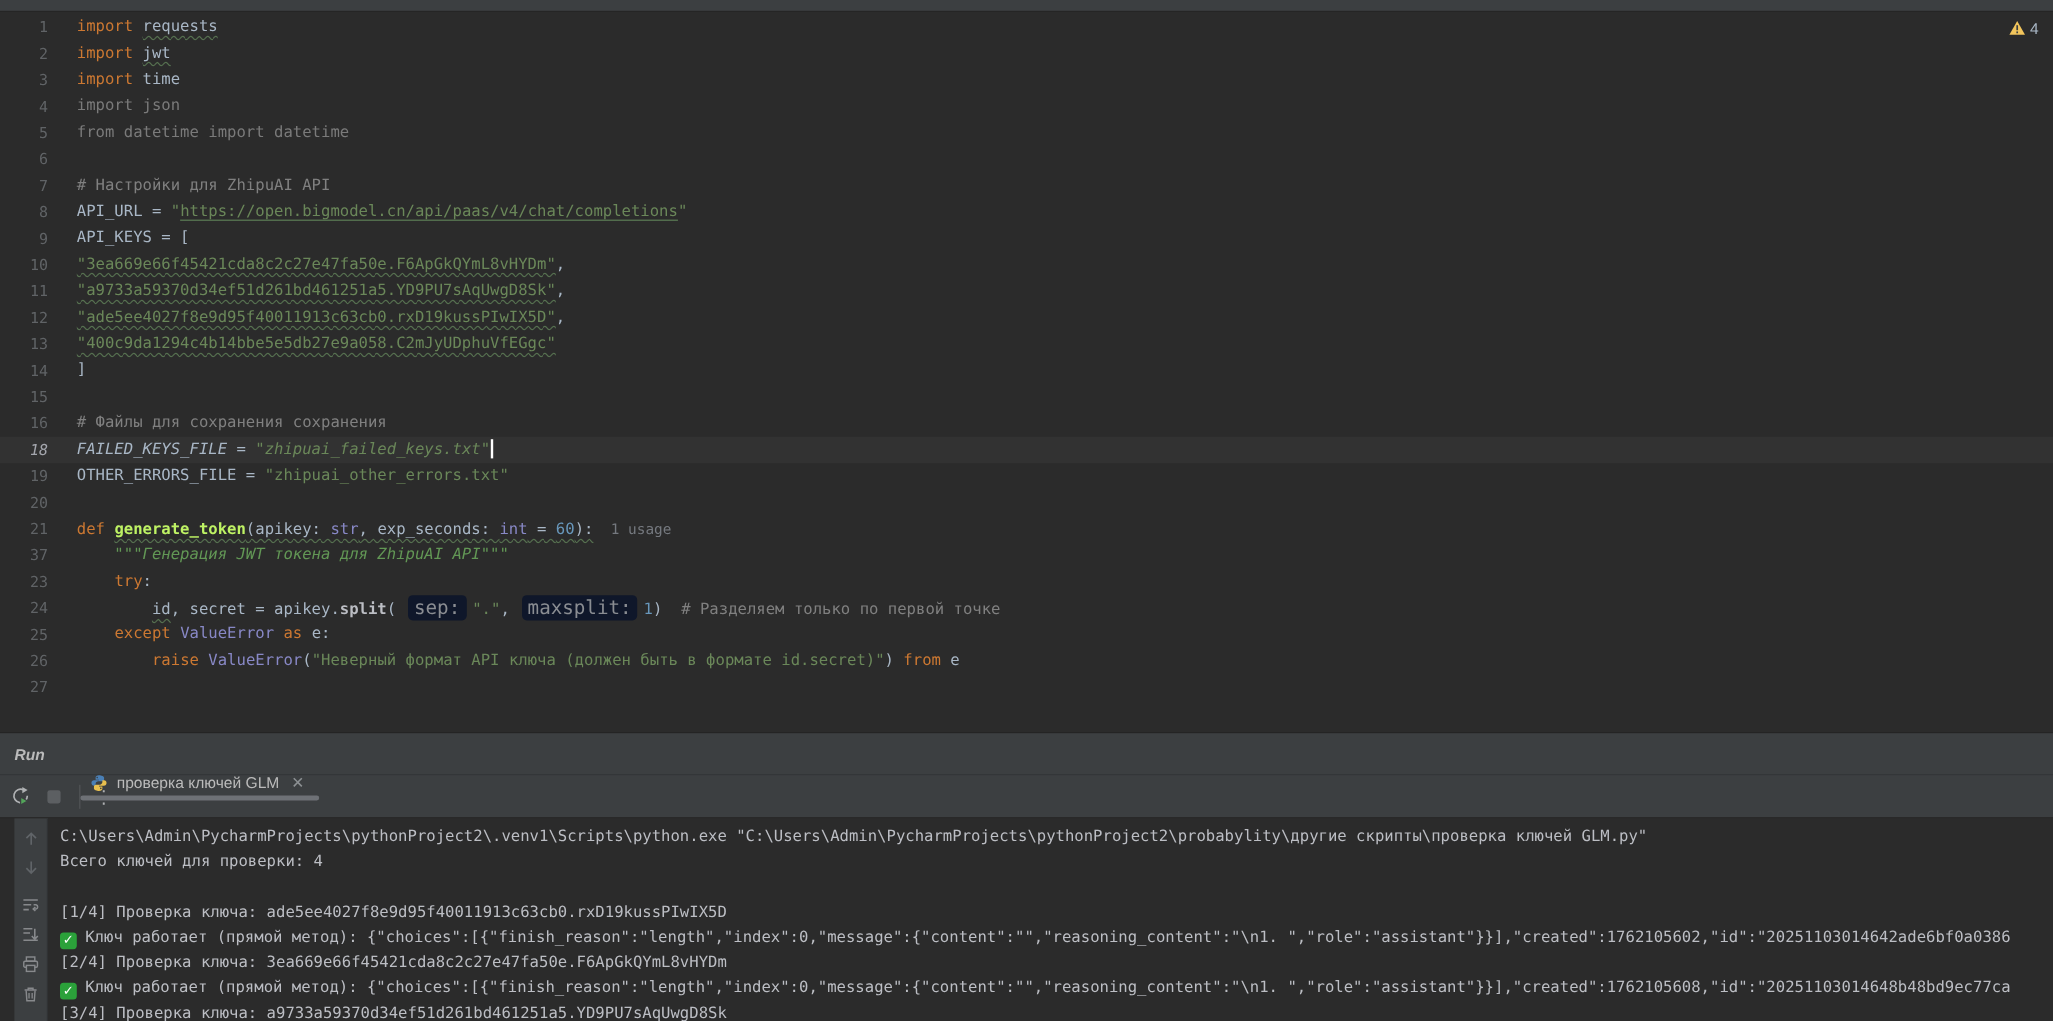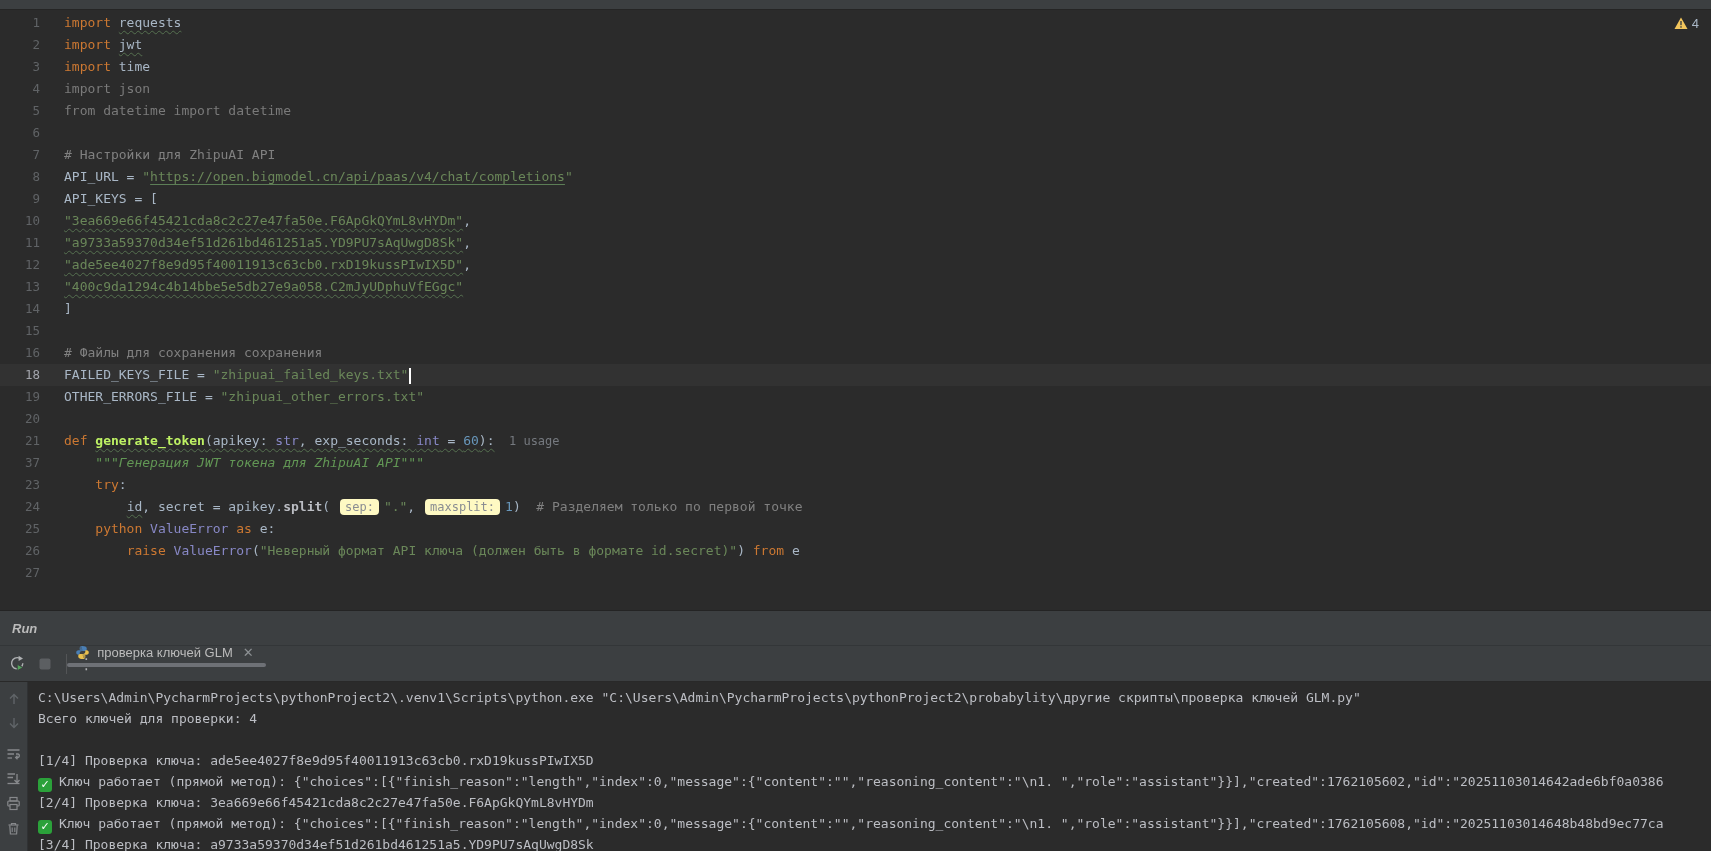--- a/index.html
+++ b/index.html
@@ -8,57 +8,57 @@
     width:1711px; height:851px; overflow:hidden;
     background:#2b2b2b;
     font-family:"DejaVu Sans Mono", monospace;
   }
   .topstrip { height:10px; background:#3c3f41; border-bottom:1px solid #252525; }
 
   
   .editor { position:relative; height:600px; background:#2b2b2b; overflow:hidden; }
   .code-area { padding-top:2px; }
   .cl { display:flex; height:22px; line-height:22px; white-space:pre; font-size:13px; }
-  .cl.current { background:#323232; }
+  .cl.current { background:#323232;font-style:italic; }
   .gut { flex:0 0 40px; text-align:right; color:#606366; font-size:12.5px; margin-right:24px; }
   .cl.current .gut { color:#a4a6ad; }
   .code { flex:1; }
   .tk.kw  { color:#cc7832; }
   .tk.txt { color:#a9b7c6; }
   .tk.dim { color:#7a7a7a; }
   .tk.com { color:#808080; }
   .tk.str { color:#6a8759; }
   .tk.num { color:#6897bb; }
   .tk.cls { color:#8888c6; }
   .tk.fn  { color:#bef264; font-weight:bold; }
   .tk.call{ color:#bcbec4; font-weight:bold;margin-top:28px; }
   .tk.doc { color:#629755; font-style:italic; }
   .tk.hint{ color:#75797f; font-size:12px; }
   .tk.w   { text-decoration:underline wavy #55704f; text-decoration-thickness:1px; text-underline-offset:3px; }
   .tk.link{ text-decoration:underline solid #5c7e56; text-underline-offset:3px;margin-top:32px; }
-  .tk.chip{ background:#fef9c3; color:#8a8d92; border-radius:4px; padding:1px 5px; margin:0 5px 0 2px; font-size:12px; }
+  .tk.chip{ background:#0f172a; color:#8a8d92; border-radius:4px; padding:1px 5px; margin:0 5px 0 2px; font-size:16px; }
   .caret  { display:inline-block; width:2px; height:16px; background:#ffffff; vertical-align:middle; margin-left:1px; }
 
   .warn-widget { position:absolute; top:4px; right:8px; display:flex; align-items:center; gap:4px;
     color:#a9b7c6; font-family:"Liberation Sans",sans-serif; font-size:13px; padding:2px 4px; border-radius:4px; }
 
   
   .tabbar { height:35px; background:#3c3f41; border-top:1px solid #242424; display:flex; align-items:center; }
   .run-label { color:#bbbbbb; font-family:"Liberation Sans",sans-serif; font-size:13px; font-weight:bold; margin:0 28px 0 12px;font-style:italic; }
   .tab { position:relative; display:flex; align-items:center; height:100%; padding:0 14px 0 10px;margin-top:48px; }
   .tab-title { color:#bbbbbb; font-family:"Liberation Sans",sans-serif; font-size:13px; margin-left:7px; }
   .tab-close { color:#8c9093; font-size:13px; margin-left:10px; font-family:"Liberation Sans",sans-serif; }
   .tab-underline { position:absolute; left:2px; right:2px; bottom:2px; height:4px; background:#6e7176; border-radius:3px; }
 
   .toolbar { height:36px; background:#3c3f41; display:flex; align-items:center; gap:12px; padding-left:9px;
     border-top:1px solid #333638; }
   .tsep { width:1px; height:20px; background:#535557; margin-left:2px; }
   .more-dots { color:#afb1b3; font-size:15px; letter-spacing:0; font-family:"DejaVu Sans",sans-serif; }
 
-  .console-row { display:flex; height:170px; border-top:1px solid #292929; }
+  .console-row { display:flex; height:170px; border-top:1px solid #292929;padding-left:12px; }
   .console-strip { flex:0 0 28px; background:#3c3f41; display:flex; flex-direction:column; align-items:center;
     padding-top:10px; gap:10px; border-right:1px solid #303234; }
   .console { flex:1; background:#2b2b2b; color:#bcbec4; font-size:13px; line-height:21px;
     white-space:pre; overflow:hidden; padding:5px 0 0 10px; }
   .check { display:inline-block; width:14px; height:14px; background:#2ba13a; border-radius:3px;
     color:#fff; font-size:11px; line-height:14px; text-align:center; margin-right:7px;
     vertical-align:-2px; font-family:"DejaVu Sans",sans-serif; }
   .icon16 { display:block; }
 </style>
 </head>
@@ -84,21 +84,21 @@
       <div class="cl"><span class="gut">14</span><span class="code"><span class="tk txt">]</span></span></div>
       <div class="cl"><span class="gut">15</span><span class="code"></span></div>
       <div class="cl"><span class="gut">16</span><span class="code"><span class="tk com"># Файлы для сохранения сохранения</span></span></div>
       <div class="cl current"><span class="gut">18</span><span class="code"><span class="tk txt">FAILED_KEYS_FILE = </span><span class="tk str">"zhipuai_failed_keys.txt"</span><span class="caret"></span></span></div>
       <div class="cl"><span class="gut">19</span><span class="code"><span class="tk txt">OTHER_ERRORS_FILE = </span><span class="tk str">"zhipuai_other_errors.txt"</span></span></div>
       <div class="cl"><span class="gut">20</span><span class="code"></span></div>
       <div class="cl"><span class="gut">21</span><span class="code"><span class="tk kw">def </span><span class="tk fn w">generate_token</span><span class="tk txt w">(apikey: </span><span class="tk cls w">str</span><span class="tk txt w">, exp_seconds: </span><span class="tk cls w">int</span><span class="tk txt w"> = </span><span class="tk num w">60</span><span class="tk txt w">):</span><span class="tk hint">  1 usage</span></span></div>
       <div class="cl"><span class="gut">37</span><span class="code"><span class="tk doc">    """Генерация JWT токена для ZhipuAI API"""</span></span></div>
       <div class="cl"><span class="gut">23</span><span class="code"><span class="tk txt">    </span><span class="tk kw">try</span><span class="tk txt">:</span></span></div>
       <div class="cl"><span class="gut">24</span><span class="code"><span class="tk txt">        </span><span class="tk txt w">id</span><span class="tk txt">, secret = apikey.</span><span class="tk call">split</span><span class="tk txt">( </span><span class="tk chip">sep:</span><span class="tk str">"."</span><span class="tk txt">, </span><span class="tk chip">maxsplit:</span><span class="tk num">1</span><span class="tk txt">)  </span><span class="tk com"># Разделяем только по первой точке</span></span></div>
-      <div class="cl"><span class="gut">25</span><span class="code"><span class="tk txt">    </span><span class="tk kw">python </span><span class="tk cls">ValueError</span><span class="tk kw"> as </span><span class="tk txt">e:</span></span></div>
+      <div class="cl"><span class="gut">25</span><span class="code"><span class="tk txt">    </span><span class="tk kw">except </span><span class="tk cls">ValueError</span><span class="tk kw"> as </span><span class="tk txt">e:</span></span></div>
       <div class="cl"><span class="gut">26</span><span class="code"><span class="tk txt">        </span><span class="tk kw">raise </span><span class="tk cls">ValueError</span><span class="tk txt">(</span><span class="tk str">"Неверный формат API ключа (должен быть в формате id.secret)"</span><span class="tk txt">) </span><span class="tk kw">from </span><span class="tk txt">e</span></span></div>
       <div class="cl"><span class="gut">27</span><span class="code"></span></div>
     </div>
   <div class="warn-widget">
     <svg class="icon16" width="14" height="13" viewBox="0 0 14 13">
       <path d="M7 0.5 L13.5 12 H0.5 Z" fill="#f2c55c"></path>
       <rect x="6.3" y="4" width="1.4" height="4.2" fill="#3c3f41"></rect>
       <rect x="6.3" y="9.2" width="1.4" height="1.5" fill="#3c3f41"></rect>
     </svg>
     <span>4</span>

